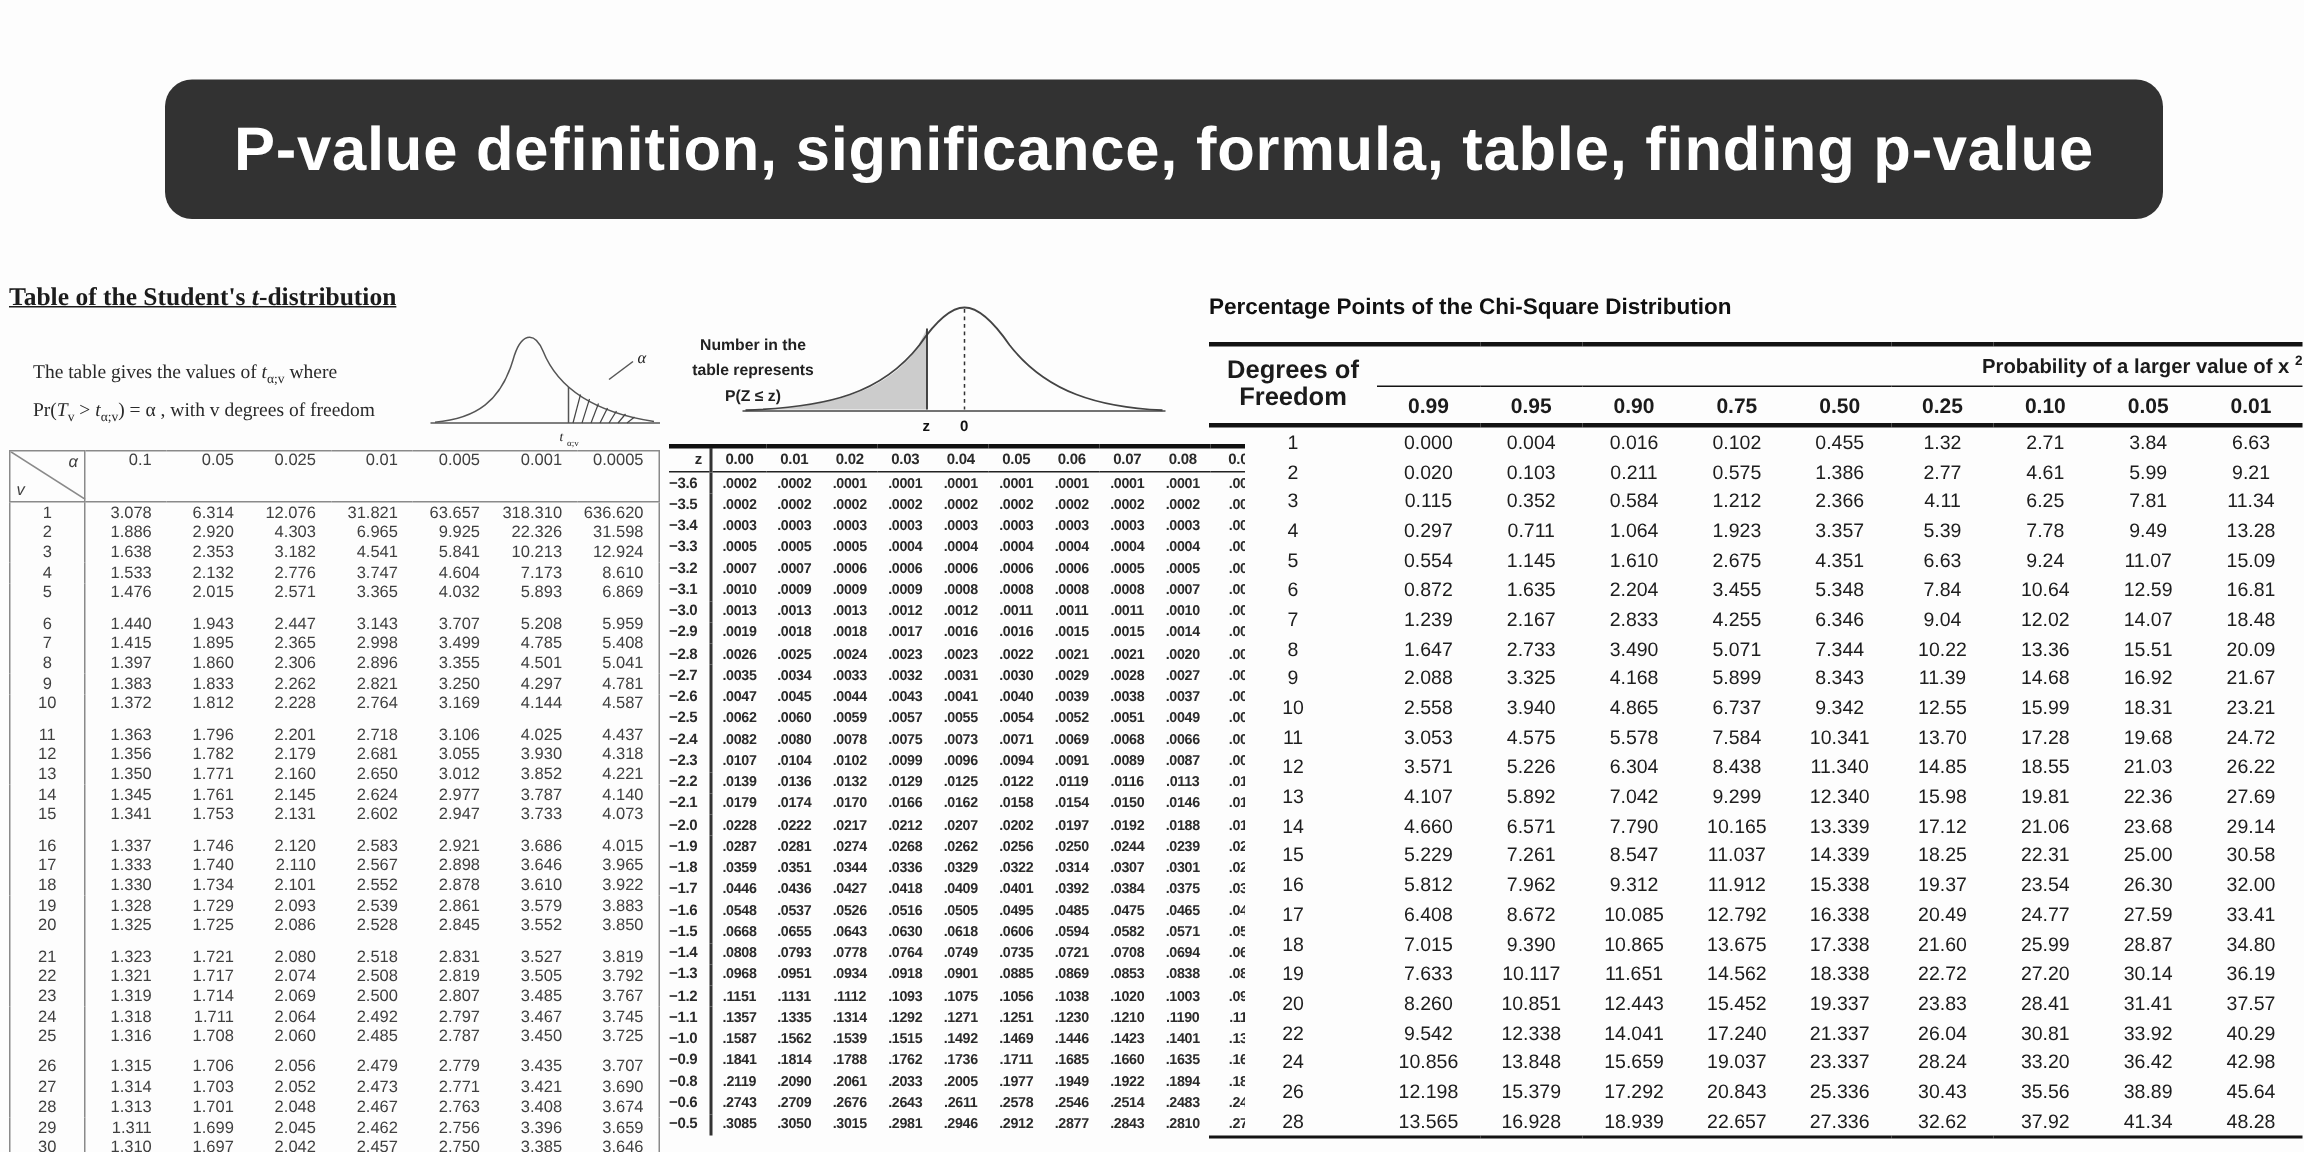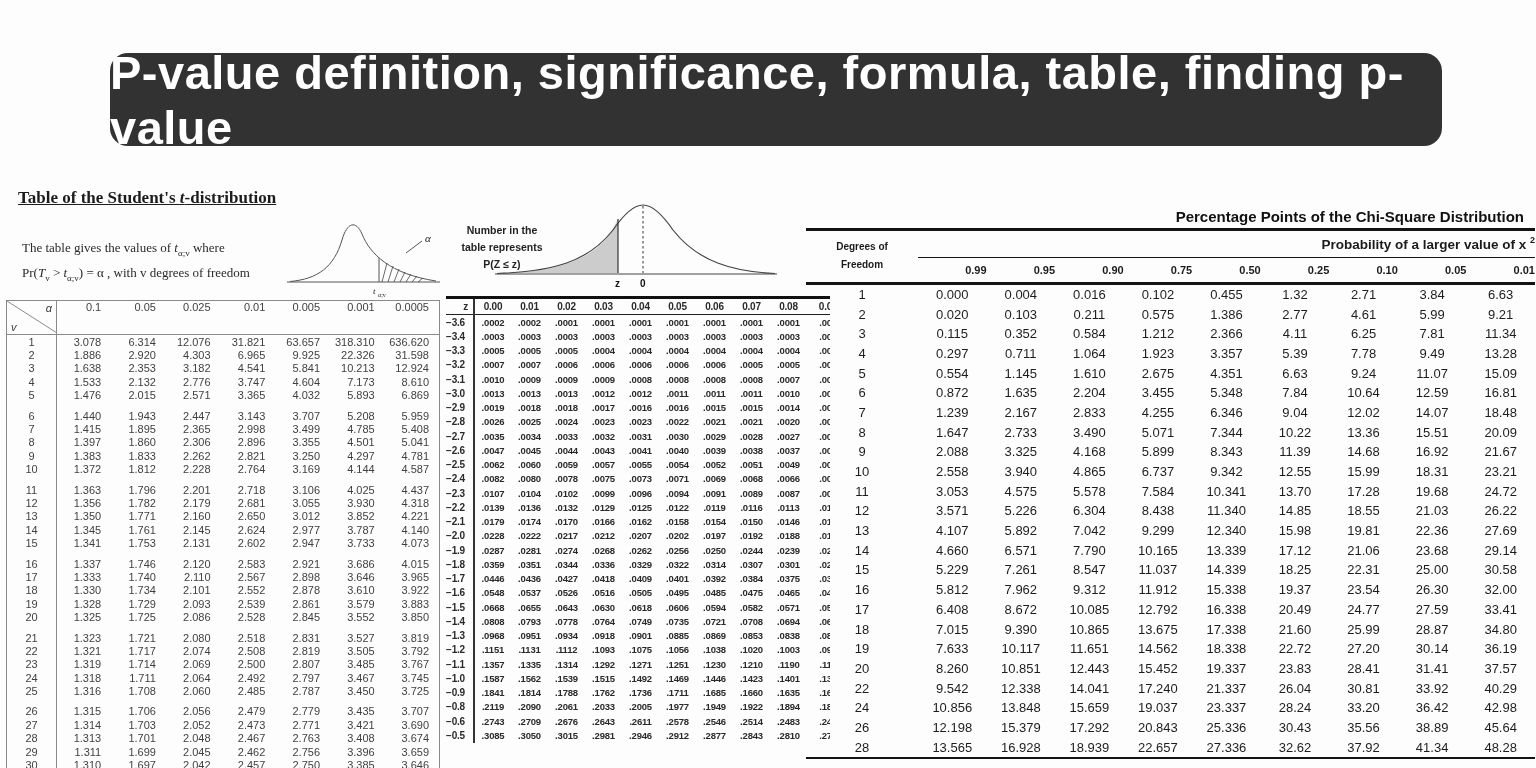--- a/index.html
+++ b/index.html
@@ -1,25 +1,25 @@
 <!DOCTYPE html>
 <html><head>
 <meta charset="utf-8">
 <style>
   html,body{margin:0;padding:0;background:#fff;}
   .stage{position:relative;width:1536px;height:768px;overflow:hidden;background:#fdfdfd;
          font-family:"Liberation Sans",sans-serif;}
   
   .banner{position:absolute;left:110px;top:53px;width:1332px;height:93px;background:#323232;
           border-radius:18px;display:flex;align-items:center;justify-content:center;}
-  .banner-text{color:#fff;font-weight:bold;font-size:47px;letter-spacing:.5px;
+  .banner-text{color:#fff;font-weight:bold;font-size:41px;letter-spacing:.5px;
                font-family:"Liberation Sans",sans-serif;}
   .panel{position:absolute;background:transparent;}
   
-  .t-panel{left:6px;top:188px;width:434px;height:580px;color:#1c1c1c;padding-left:12px;}
+  .t-panel{left:6px;top:188px;width:434px;height:580px;color:#1c1c1c;}
   .t-title{margin:0;font:bold 17px "Liberation Serif",serif;text-decoration:underline;}
   .t-title i{font-style:italic;}
   .t-desc{position:absolute;left:0;top:34px;width:285px;margin:16px;font:13px "Liberation Serif",serif;
           line-height:20px;color:#2a2a2a;}
   .t-desc i{font-style:italic;}
   .t-desc sub{font-size:9px;}
   .t-curve{position:absolute;left:276px;top:8px;width:164px;height:108px;}
   .t-curve path,.t-curve line{fill:none;stroke:#555;stroke-width:1;}
   .t-curve .hatch{stroke:#444;stroke-width:.8;}
   .t-curve text{fill:#222;font-family:"Liberation Serif",serif;}
@@ -55,31 +55,31 @@
   .z-table col.zc{width:28px;}
   .z-table col.vc{width:37px;}
   .z-table thead th{font-weight:bold;font-size:10px;height:15px;border-bottom:1.5px solid #222;
                     text-align:center;padding:0;}
   .z-table thead th:first-child{text-align:right;padding-right:5px;}
   .z-table td{height:14.25px;text-align:center;padding:0;}
   .z-table td:first-child,.z-table thead th:first-child{border-right:2px solid #333;}
   .z-table td:first-child{font-weight:bold;font-size:10px;text-align:center;padding-right:13px;}
   
   .chi-panel{left:806px;top:196px;width:730px;height:572px;color:#1b1b1b;}
-  .chi-title{margin:12px;text-align:right;font:bold 15px "Liberation Sans",sans-serif;color:#111;}
+  .chi-title{margin:0;text-align:left;font:bold 15px "Liberation Sans",sans-serif;color:#111;}
   .chi-table{position:absolute;left:0;top:32px;width:729px;border-collapse:collapse;table-layout:fixed;
              font:13px "Liberation Sans",sans-serif;border-top:3px solid #131313;
              border-bottom:2px solid #131313;}
   .chi-table col.dfc{width:112px;}
-  .chi-table th.df{font-weight:bold;font-size:10px;line-height:18px;text-align:center;
+  .chi-table th.df{font-weight:bold;font-size:17px;line-height:18px;text-align:center;
                    border-bottom:3px solid #131313;padding:4px 0;}
   .chi-table th.prob{font-weight:bold;font-size:13.5px;text-align:right;
                      border-bottom:1.5px solid #131313;padding:4px 0 5px;}
   .chi-table th.prob sup{font-size:9px;}
-  .chi-table thead tr.sub th{font-weight:bold;font-size:11px;height:24px;text-align:right;
+  .chi-table thead tr.sub th{font-weight:bold;font-size:14px;height:24px;text-align:center;
                              border-bottom:3px solid #131313;padding:0;margin-top:48px;}
   .chi-table tbody td{height:19.7px;text-align:center;padding:0;color:#1d1d1d;}
 </style>
 </head>
 <body>
 
 <div class="stage">
 
   <div class="banner">
     <span class="banner-text">P-value definition, significance, formula, table, finding p-value</span>
@@ -493,20 +493,33 @@
             <td>.0001</td>
             <td>.0001</td>
             <td>.0001</td>
             <td>.0001</td>
             <td>.0001</td>
             <td>.0001</td>
             <td>.0001</td>
             <td>.00</td>
           </tr>
           <tr>
+            <td>−3.5</td>
+            <td>.0002</td>
+            <td>.0002</td>
+            <td>.0002</td>
+            <td>.0002</td>
+            <td>.0002</td>
+            <td>.0002</td>
+            <td>.0002</td>
+            <td>.0002</td>
+            <td>.0002</td>
+            <td>.00</td>
+          </tr>
+          <tr>
             <td>−3.4</td>
             <td>.0003</td>
             <td>.0003</td>
             <td>.0003</td>
             <td>.0003</td>
             <td>.0003</td>
             <td>.0003</td>
             <td>.0003</td>
             <td>.0003</td>
             <td>.0003</td>

